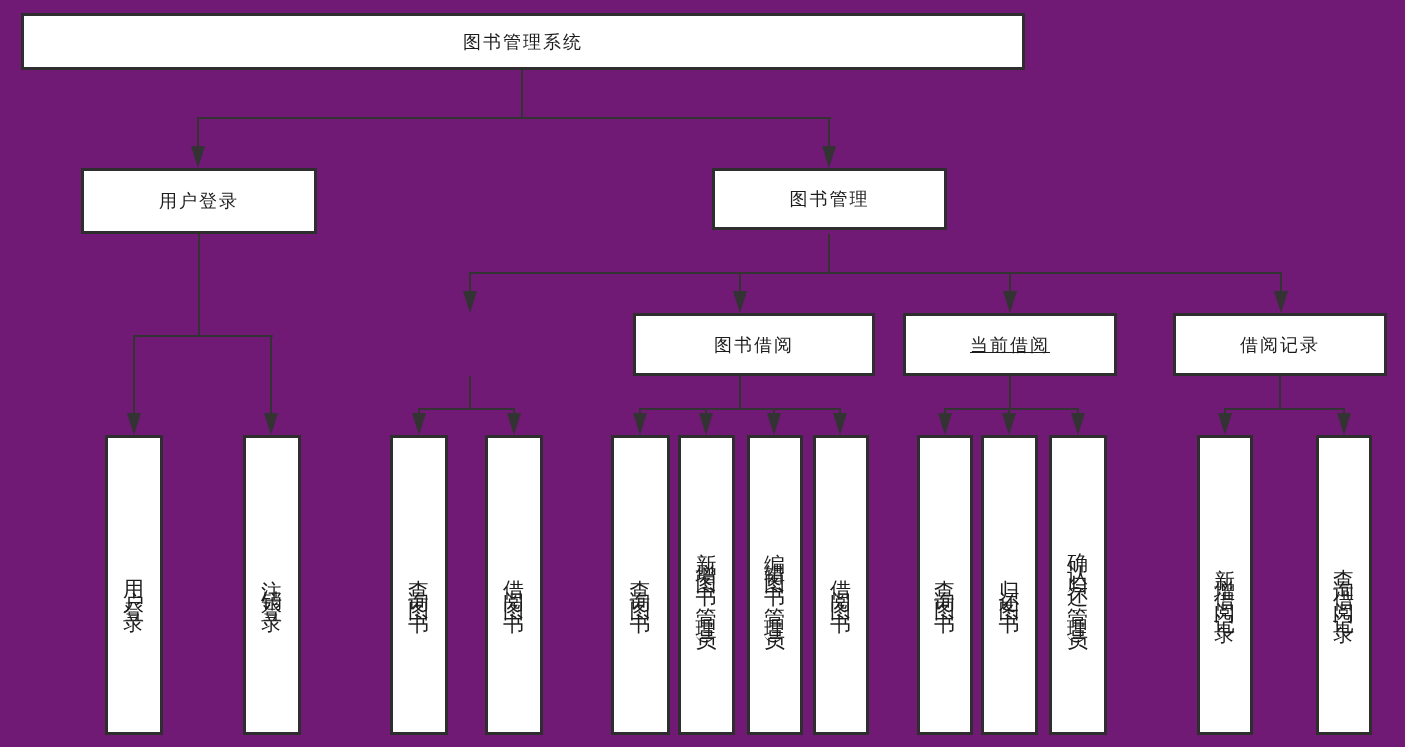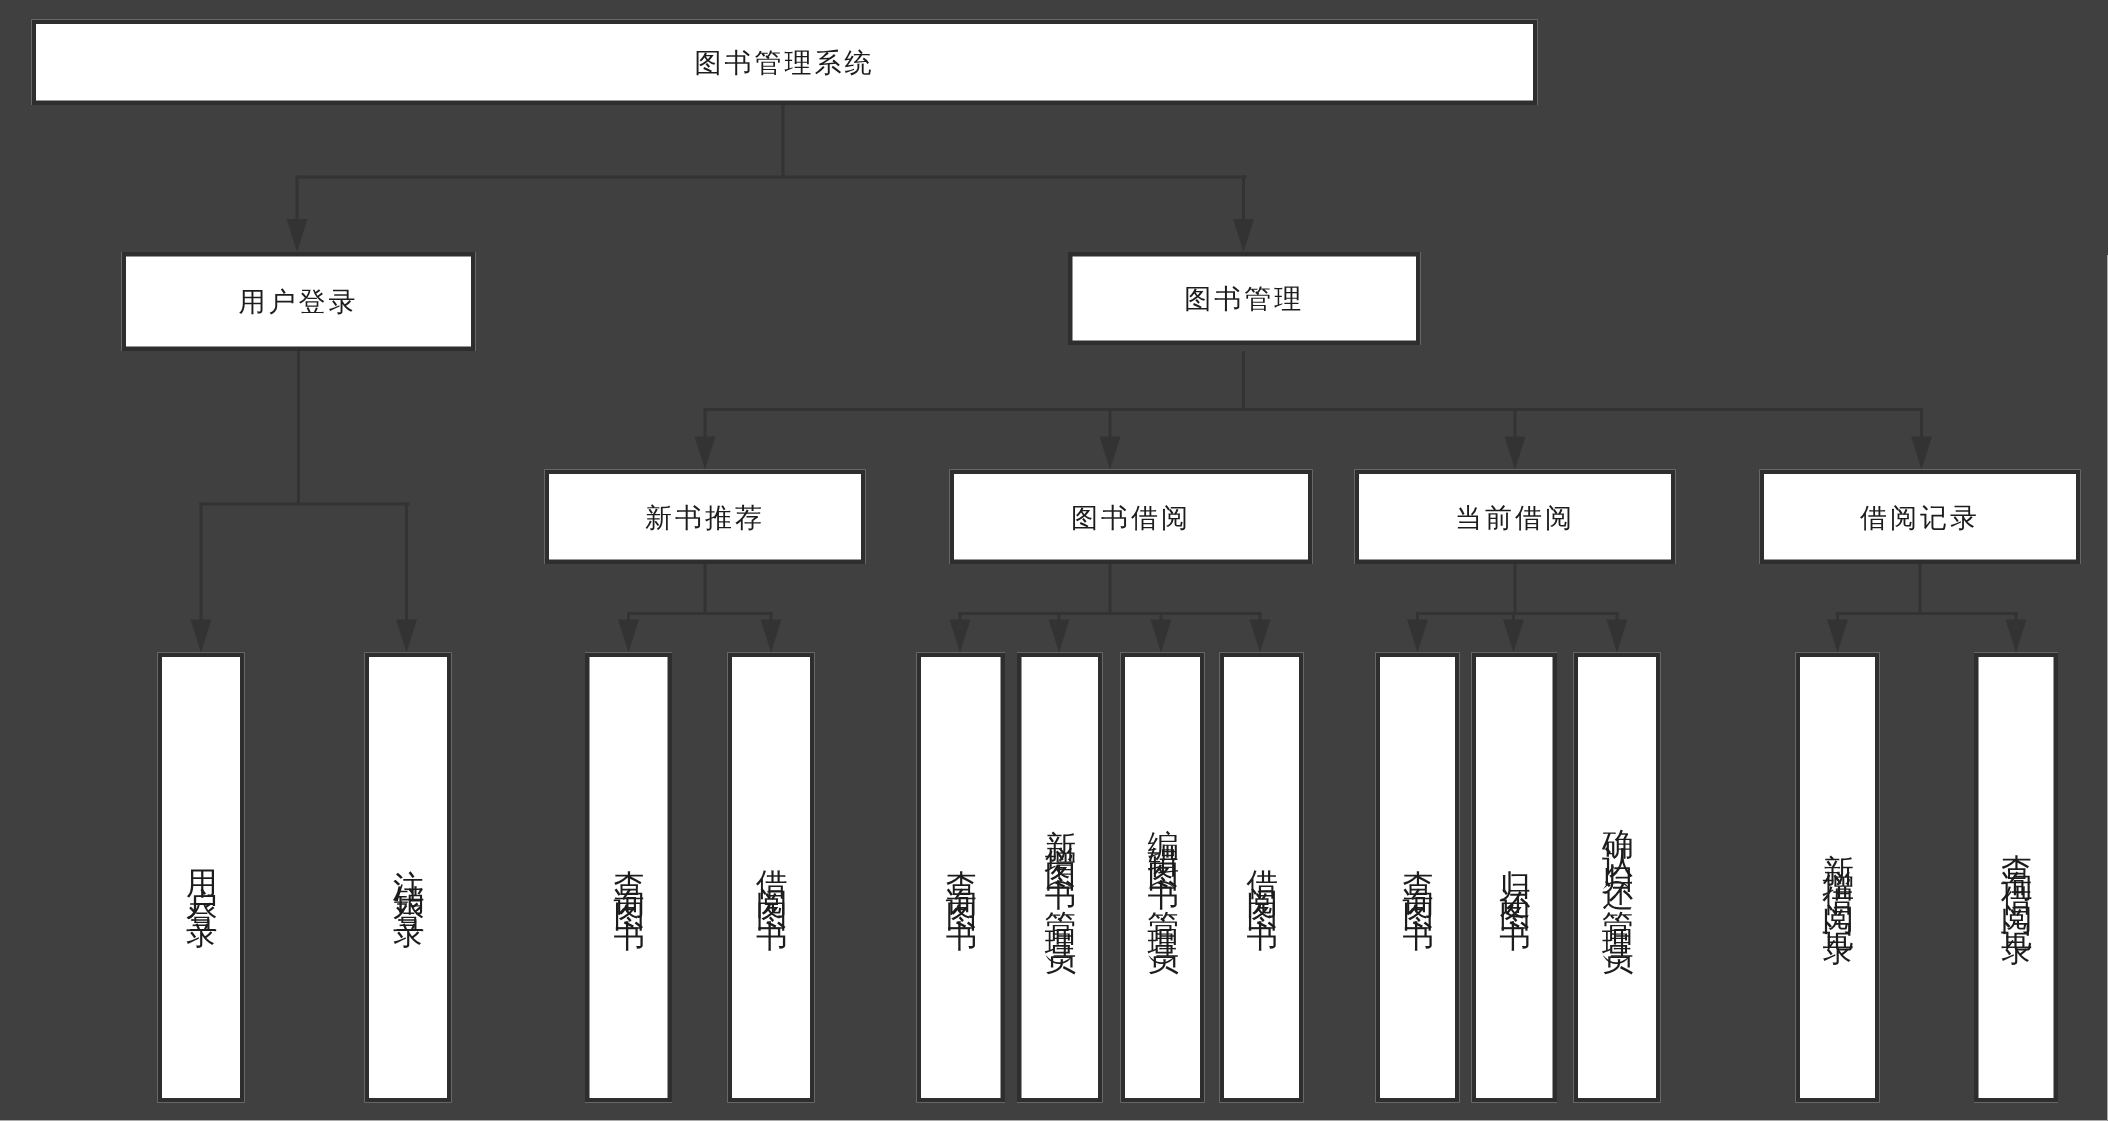--- a/index.html
+++ b/index.html
@@ -1,17 +1,17 @@
 <!DOCTYPE html>
 <html><head>
 <meta charset="utf-8">
 <style>
   html,body{margin:0;padding:0;background:#ffffff;}
   .canvas{
-    position:relative;width:1405px;height:747px;background:#404040;
+    position:relative;width:1405px;height:747px;background:#701a75;
     font-family:"Liberation Sans","DejaVu Sans",sans-serif;
     color:#1c1c1c;overflow:hidden;
   }
   .box{
     position:absolute;box-sizing:border-box;border:3px solid #2e2e2e;background:#ffffff;
     display:flex;align-items:center;justify-content:center;z-index:2;
   }
   .hlabel{font-size:18px;letter-spacing:2px;white-space:nowrap;}
   .leaf{
     writing-mode:vertical-rl;text-orientation:mixed;
@@ -38,29 +38,26 @@
   </div>
 
   <div class="box" style="left:81px;top:168px;width:236px;height:66px;">
     <span class="hlabel">用户登录</span>
   </div>
 
   <div class="box" style="left:712px;top:168px;width:235px;height:62px;">
     <span class="hlabel">图书管理</span>
   </div>
 
-  <div class="box" style="left:363px;top:313px;width:214px;height:63px;">
-    <span class="hlabel">新书推荐</span>
-  </div>
 
   <div class="box" style="left:633px;top:313px;width:242px;height:63px;">
     <span class="hlabel">图书借阅</span>
   </div>
 
-  <div class="box" style="left:903px;top:313px;width:214px;height:63px;">
+  <div class="box" style="left:903px;top:313px;width:214px;height:63px;text-decoration:underline;">
     <span class="hlabel">当前借阅</span>
   </div>
 
   <div class="box" style="left:1173px;top:313px;width:214px;height:63px;">
     <span class="hlabel">借阅记录</span>
   </div>
 
   <div class="box leaf" style="left:105px;top:435px;width:58px;height:300px;">
     <span>用户登录</span>
   </div>

